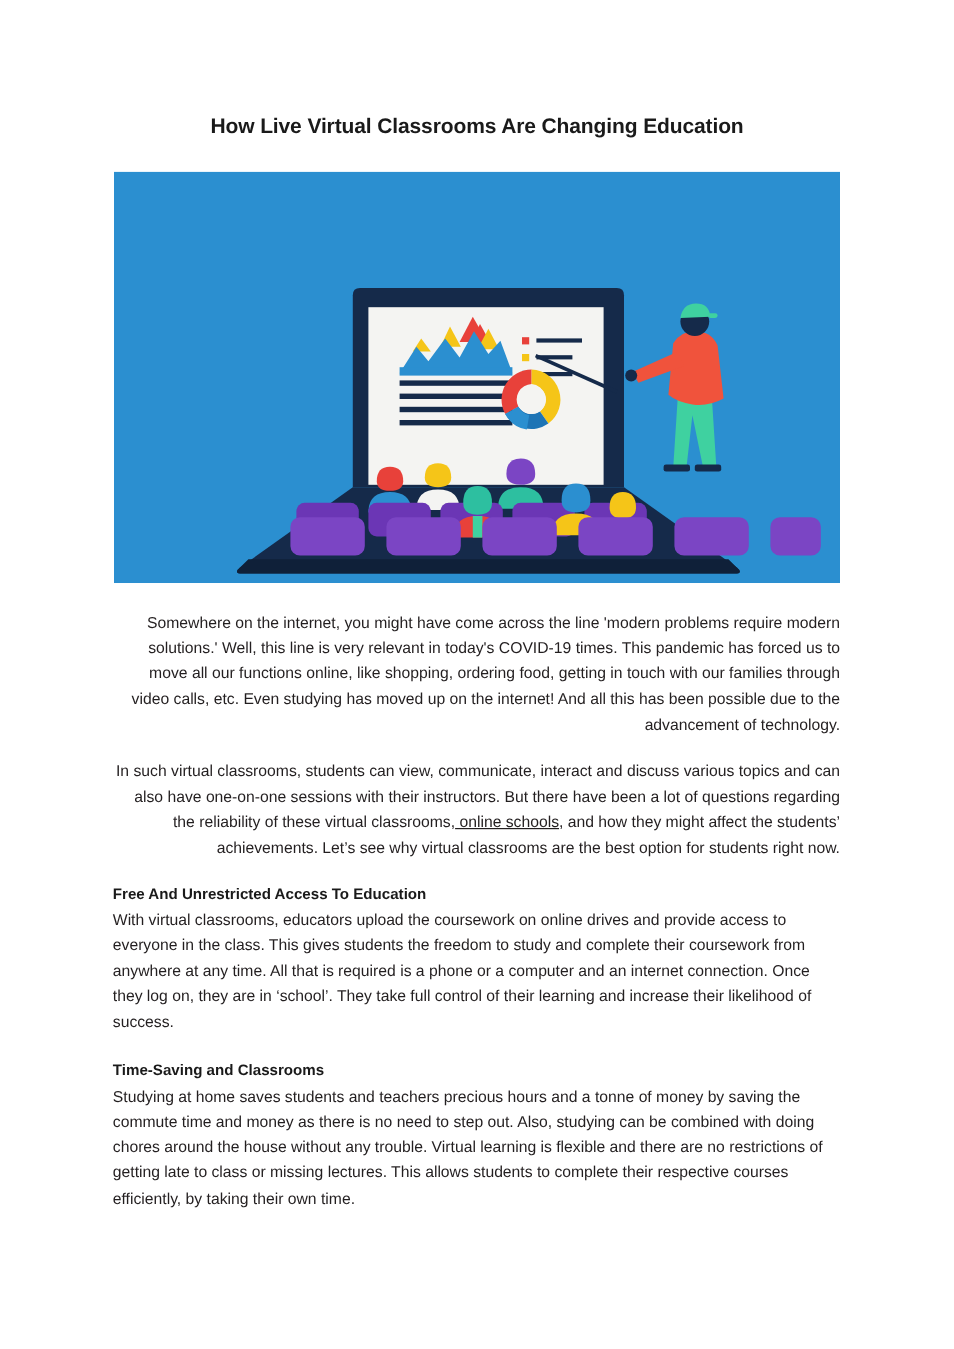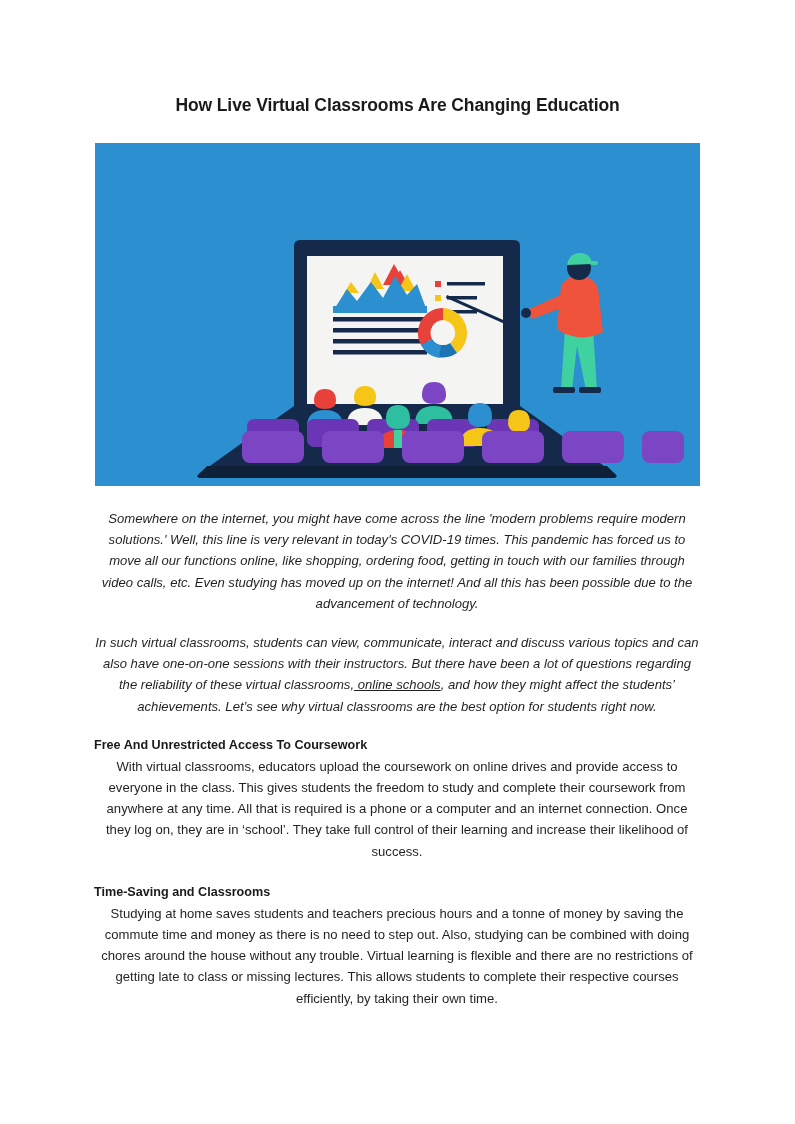--- a/index.html
+++ b/index.html
@@ -49,33 +49,31 @@
     position: absolute;
     left: 94px;
     top: 508px;
     width: 606px;
     font-size: 13.1px;
     line-height: 21.2px;
     color: #231f20;
   }
   .para {
     margin: 0 0 18px 0;
-    text-align: center;
-    font-style: italic;
+    text-align: right;
   }
   .sec-head {
     margin: 0;
     font-size: 12.6px;
     font-weight: bold;
     line-height: 21px;
     color: #1a1a1a;
   }
   .sec-body {
     margin: 0 0 20px 0;
-    text-align: center;
   }
   .inline-link {
     text-decoration: underline;
     color: #231f20;
     margin-top: 25px;
   }
 </style>
 </head>
 <body>
 
@@ -214,20 +212,20 @@
       </g>
     </svg>
   </div>
 
   <div class="content">
 
     <p class="para">Somewhere on the internet, you might have come across the line 'modern problems require modern solutions.' Well, this line is very relevant in today's COVID-19 times. This pandemic has forced us to move all our functions online, like shopping, ordering food, getting in touch with our families  through video calls, etc. Even studying has moved up on the internet! And all this has been possible  due to the advancement of technology.</p>
 
     <p class="para"><span>In such virtual classrooms, students can view, communicate, interact and discuss various topics and can also have one-on-one sessions with their instructors. But there have been a lot of questions regarding the reliability of these virtual classrooms,</span><a class="inline-link" href="#"> online schools</a><span>, and how they might affect the students’ achievements. Let’s see why virtual classrooms are the best option for students right now.</span></p>
 
-    <h2 class="sec-head">Free And Unrestricted Access To Coursework</h2>
+    <h2 class="sec-head">Free And Unrestricted Access To Education</h2>
     <p class="sec-body">With virtual classrooms, educators upload the coursework on online drives and provide access to everyone in the class. This gives students the freedom to study and complete their coursework from anywhere at any time. All that is required is a phone or a computer and an internet connection. Once they log on, they are in ‘school’. They take full control of their learning and increase their likelihood of success.</p>
 
     <h2 class="sec-head">Time-Saving and Classrooms</h2>
     <p class="sec-body">Studying at home saves students and teachers precious hours and a tonne of money by saving the commute time and money as there is no need to step out. Also, studying can be combined with doing chores around the house without any trouble. Virtual learning is flexible and there are no restrictions of getting late to class or missing lectures. This allows students to complete their respective courses efficiently, by taking their own time.</p>
 
   </div>
 </div>
 
 </body></html>

